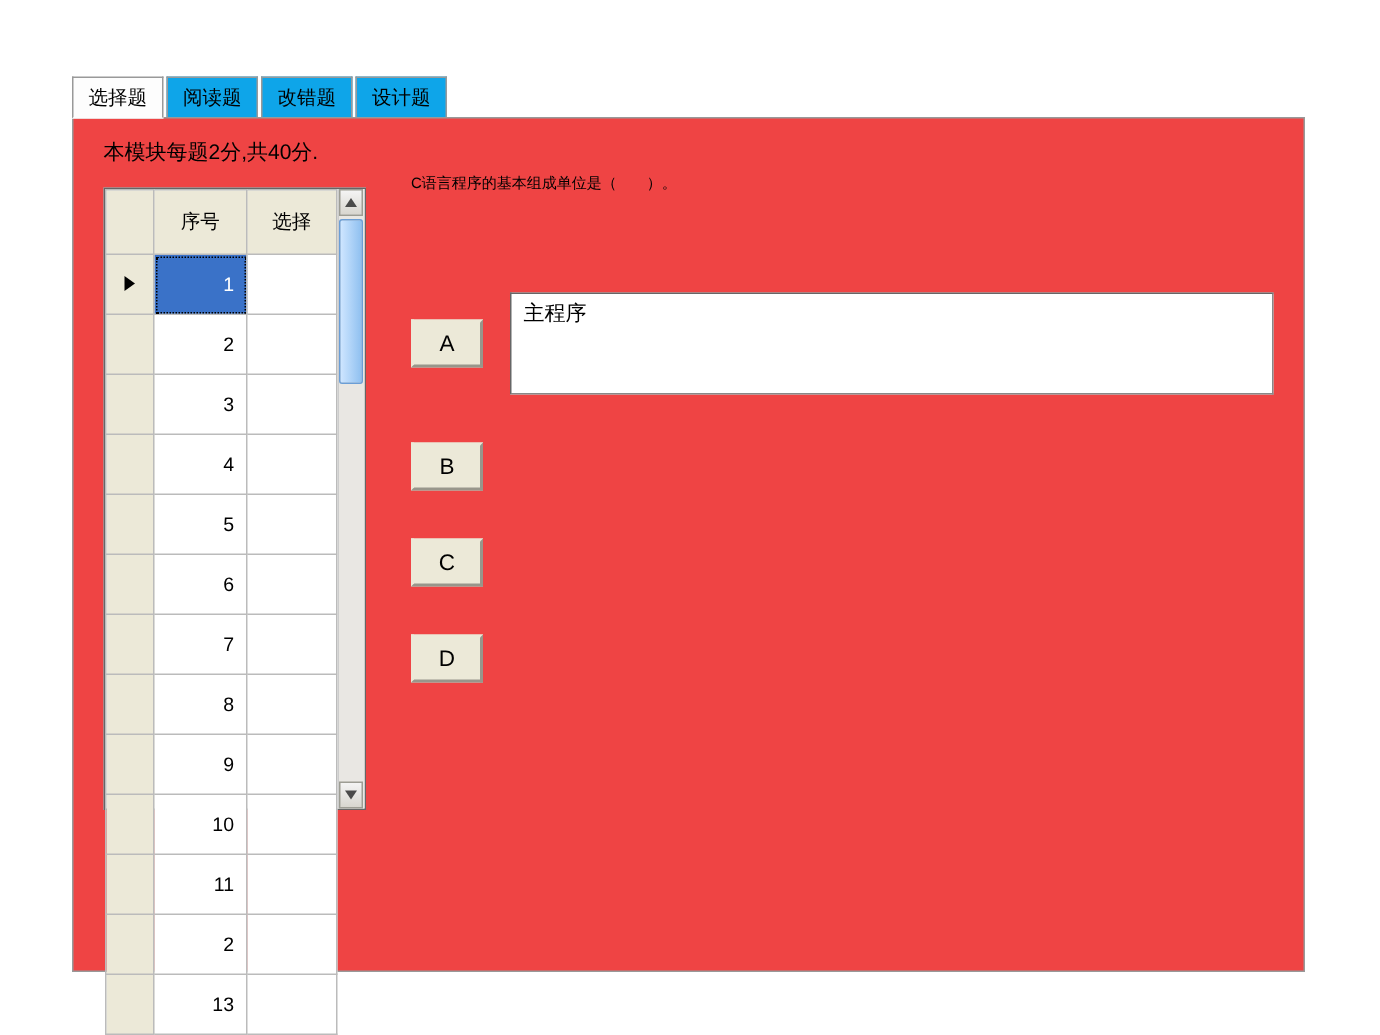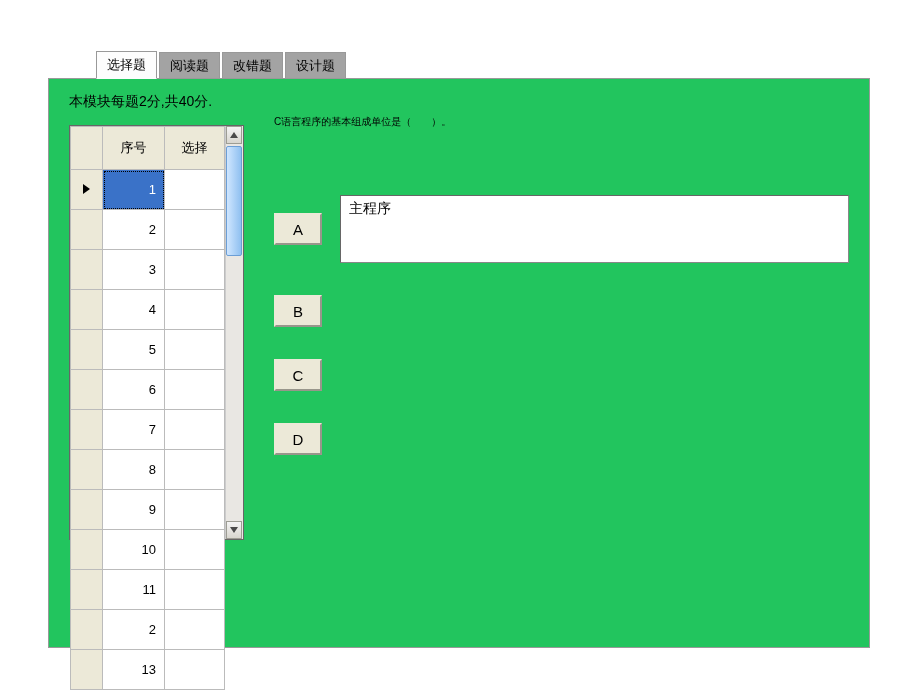--- a/index.html
+++ b/index.html
@@ -14,43 +14,42 @@
   }
   .container {
     position: absolute;
     left: 48px;
     top: 50px;
     width: 822px;
     height: 600px;
   }
   .tab-strip {
     display: flex;
-    align-items: center;
+    align-items: flex-start;
     height: 28px;
     position: relative;
-    margin-left: 48px;
   }
   .tab {
     padding: 4px 10px 4px 10px;
     border: 1px solid #999;
     border-bottom: none;
-    background: #a3a3a3;
+    background: #0ea5e9;
     margin-right: 2px;
     position: relative;
     top: 1px;
     cursor: pointer;
   }
   .tab.active {
     background: #fdfdfd;
     border-bottom: 1px solid #fdfdfd;
     z-index: 2;
   }
   .tab-panel {
     border: 1px solid #999;
-    background: #22c55e;
+    background: #ef4444;
     width: 100%;
     height: 570px;
     position: relative;
   }
   .module-info {
     position: absolute;
     left: 20px;
     top: 14px;
     font-size: 14px;
   }

